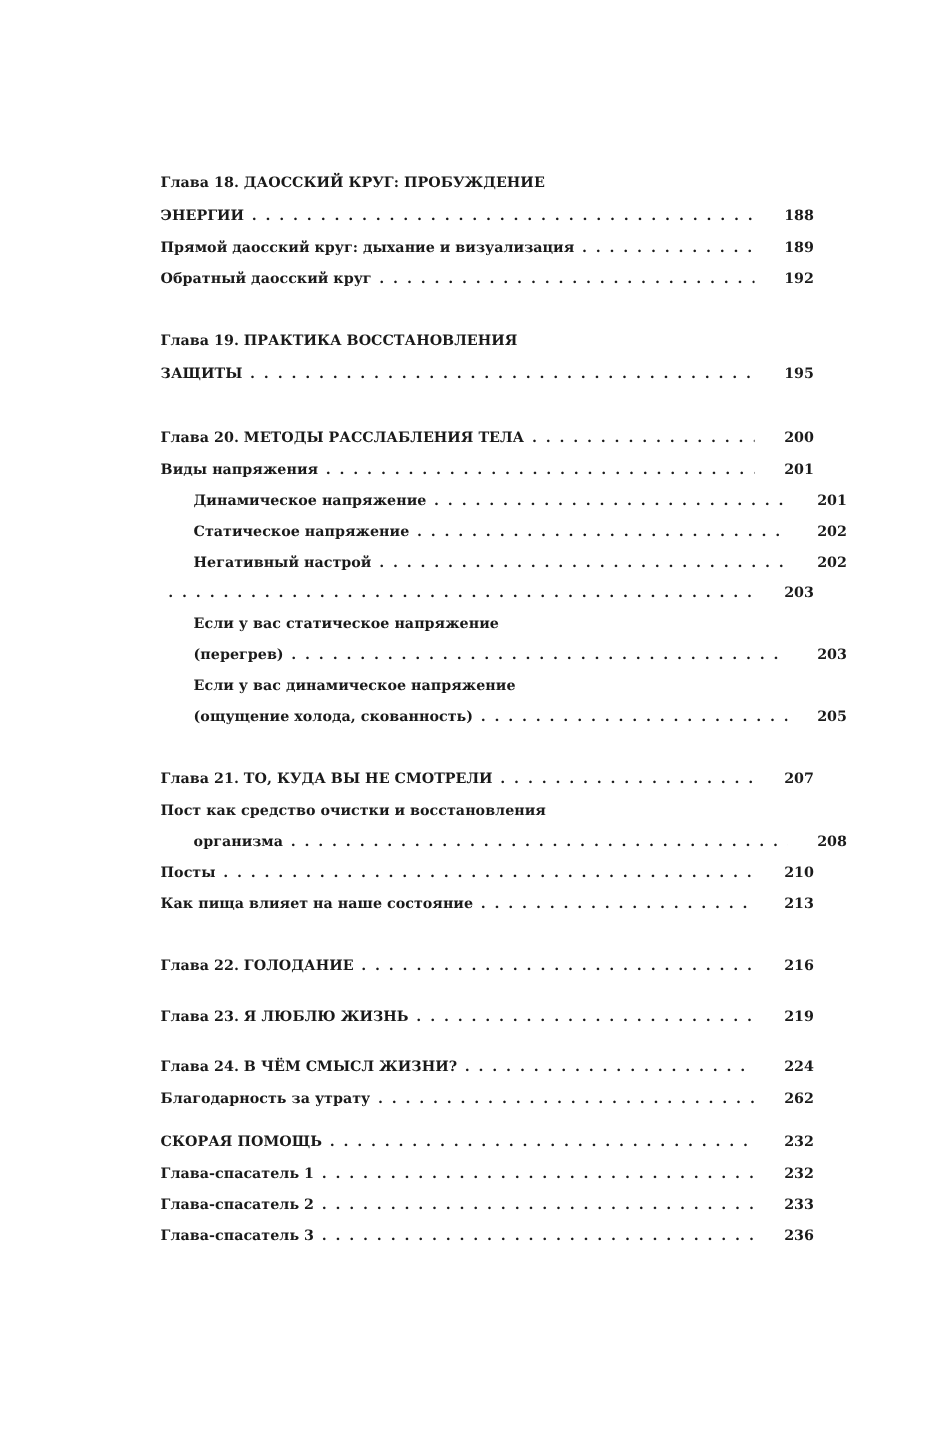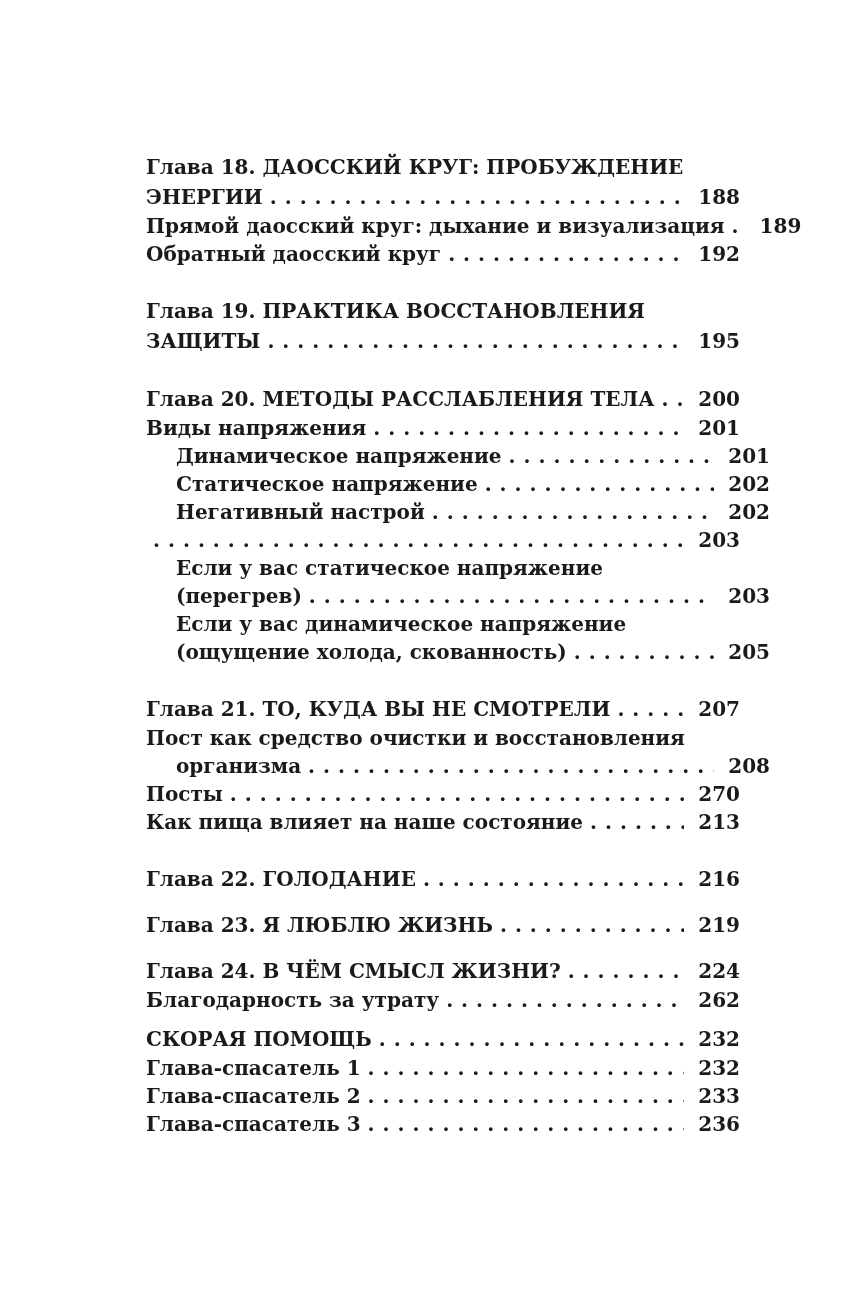--- a/index.html
+++ b/index.html
@@ -16,21 +16,21 @@
   }
   .page {
     box-sizing: border-box;
     width: 844px;
     height: 1311px;
     padding: 152px 104px 0 146px;
     background: #ffffff;
   }
   .toc {
     width: 594px;
-    font-size: 20px;
+    font-size: 13px;
     line-height: 28px;
   }
   .entry { font-weight: bold; }
   .entry.bold { font-weight: bold; line-height: 30px; }
   .entry.gap-large  { margin-top: 28px; }
   .entry.gap-medium { margin-top: 16px; }
   .entry.gap-small  { margin-top: 10px; }
   .pre-line { white-space: nowrap; }
   .lead-line {
     display: flex;
@@ -160,21 +160,21 @@
         <div class="lead-line ind">
           <span class="txt">организма</span>
           <span class="dots">......................................................................</span>
           <span class="pg">208</span>
         </div>
       </div>
       <div class="entry">
         <div class="lead-line">
           <span class="txt">Посты</span>
           <span class="dots">......................................................................</span>
-          <span class="pg">270</span>
+          <span class="pg">210</span>
         </div>
       </div>
       <div class="entry">
         <div class="lead-line">
           <span class="txt">Как пища влияет на наше состояние</span>
           <span class="dots">......................................................................</span>
           <span class="pg">213</span>
         </div>
       </div>
       <div class="entry bold gap-large">

